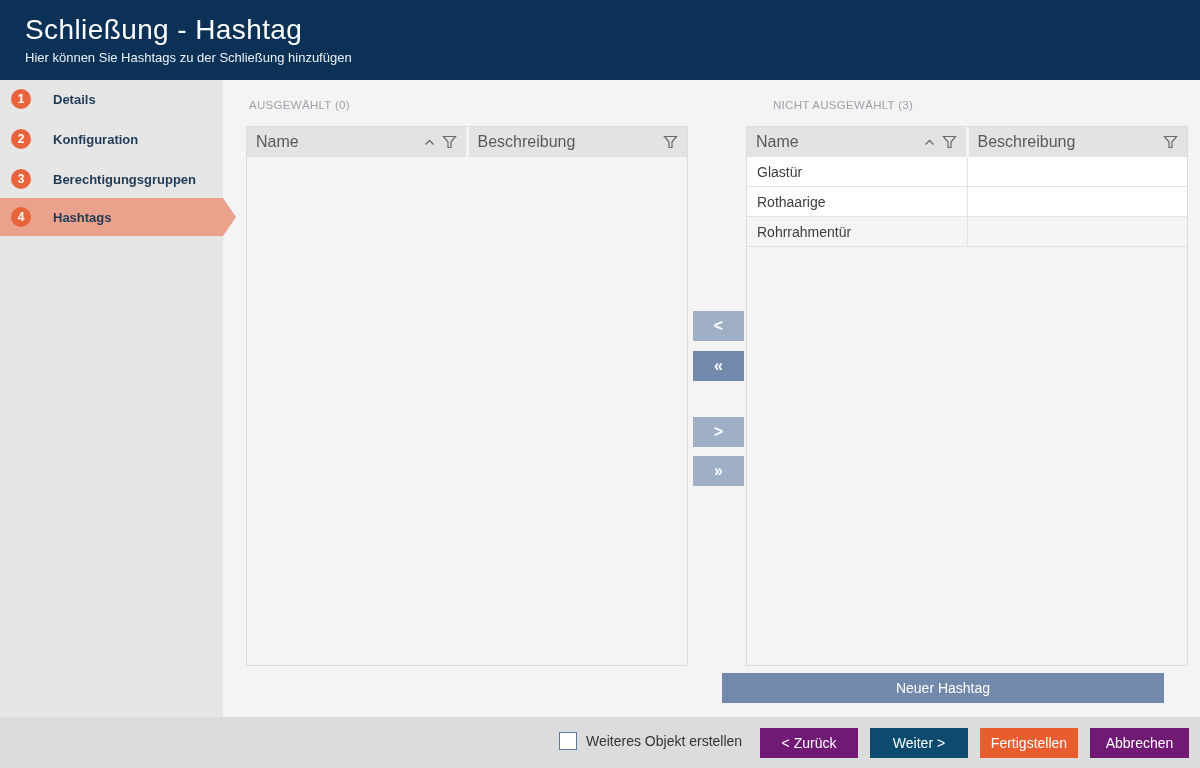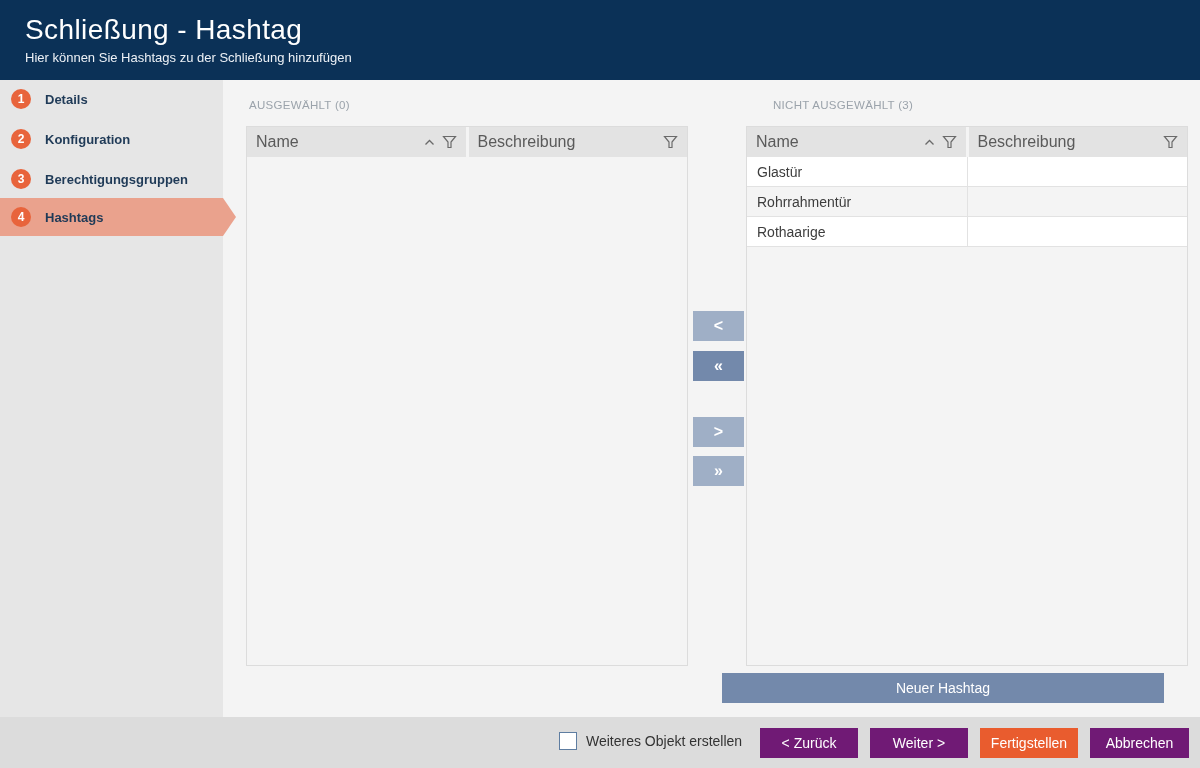--- a/index.html
+++ b/index.html
@@ -10,21 +10,21 @@
   
   .hdr { position:absolute; top:0; left:0; width:1200px; height:80px; background:#0B3157; color:#fff; padding:13px 0 0 25px; }
   .hdr h1 { font-size:28px; font-weight:300; letter-spacing:.4px; line-height:34px; }
   .hdr .sub { font-size:13px; margin-top:3px; color:#EDF1F6; font-weight:400; }
 
   
   .sidebar { position:absolute; top:80px; left:0; width:223px; height:637px; background:#E6E6E6; }
   .step { position:absolute; left:0; width:223px; height:38px; display:flex; align-items:center; cursor:pointer; }
   .step .badge { width:20px; height:20px; margin-left:11px; border-radius:50%; background:#E8643C; color:#fff;
                  font-size:12px; font-weight:700; display:flex; align-items:center; justify-content:center; flex:0 0 20px; }
-  .step .lbl { margin-left:14px; font-size:13px; font-weight:700; color:#1F3A57; }
+  .step .lbl { margin-left:22px; font-size:13px; font-weight:700; color:#1F3A57; }
   .step.active { background:#EAA28D; }
   .step .arrow { display:none; }
   .step.active .arrow { display:block; position:absolute; right:-13px; top:0; width:0; height:0;
                  border-left:13px solid #EAA28D; border-top:19px solid transparent; border-bottom:19px solid transparent; }
 
   
   .section-label { position:absolute; top:99px; font-size:11.5px; color:#9BA3AB; letter-spacing:.3px; }
   .sl-left { left:249px; }
   .sl-right { left:773px; }
   .ltable { position:absolute; top:126px; width:442px; height:540px; background:#F4F4F4; border:1px solid #DCDCDC; }
@@ -50,21 +50,21 @@
   .new-btn { position:absolute; left:722px; top:673px; width:442px; height:30px; border:none; background:#7389AB;
              color:#fff; font-family:"Liberation Sans", sans-serif; font-size:14px; cursor:pointer; }
 
   
   .footer { position:absolute; top:717px; left:0; width:1200px; height:51px; background:#DCDCDC; }
   .chk { position:absolute; left:559px; top:15px; width:18px; height:18px; background:#fff; border:1px solid #5E7DA1; cursor:pointer; }
   .chk-lbl { position:absolute; left:586px; top:16px; font-size:14px; color:#333; }
   .fbtn { position:absolute; top:11px; height:30px; border:none; color:#fff; font-family:"Liberation Sans", sans-serif;
           font-size:14px; cursor:pointer; }
   .slate { background:#701a75; }
-  .lightslate { background:#701a75; }
+  .lightslate { background:#0c4a6e; }
   .orange { background:#E95C2E; }
   .fb-back { left:760px; width:98px; }
   .fb-next { left:870px; width:98px; }
   .fb-finish { left:980px; width:98px; }
   .fb-cancel { left:1090px; width:99px; }
 </style>
 </head>
 <body>
 
 <div class="app">
@@ -157,26 +157,26 @@
               <path d="M1.5 1.5 H13.5 L9 7 V12.5 H6 V7 Z" fill="none" stroke="#6A6A6A" stroke-width="1.2"></path>
             </svg>
         </span>
       </div>
     </div>
     <div>
       <div class="row">
         <div class="cell name">Glastür</div>
         <div class="cell"></div>
       </div>
+      <div class="row">
+        <div class="cell name">Rothaarige</div>
+        <div class="cell"></div>
+      </div>
       <div class="row alt">
         <div class="cell name">Rohrrahmentür</div>
-        <div class="cell"></div>
-      </div>
-      <div class="row">
-        <div class="cell name">Rothaarige</div>
         <div class="cell"></div>
       </div>
     </div>
   </div>
 
   <button class="new-btn">Neuer Hashtag</button>
 
   <div class="footer">
     <span class="chk"></span>
     <span class="chk-lbl">Weiteres Objekt erstellen</span>

